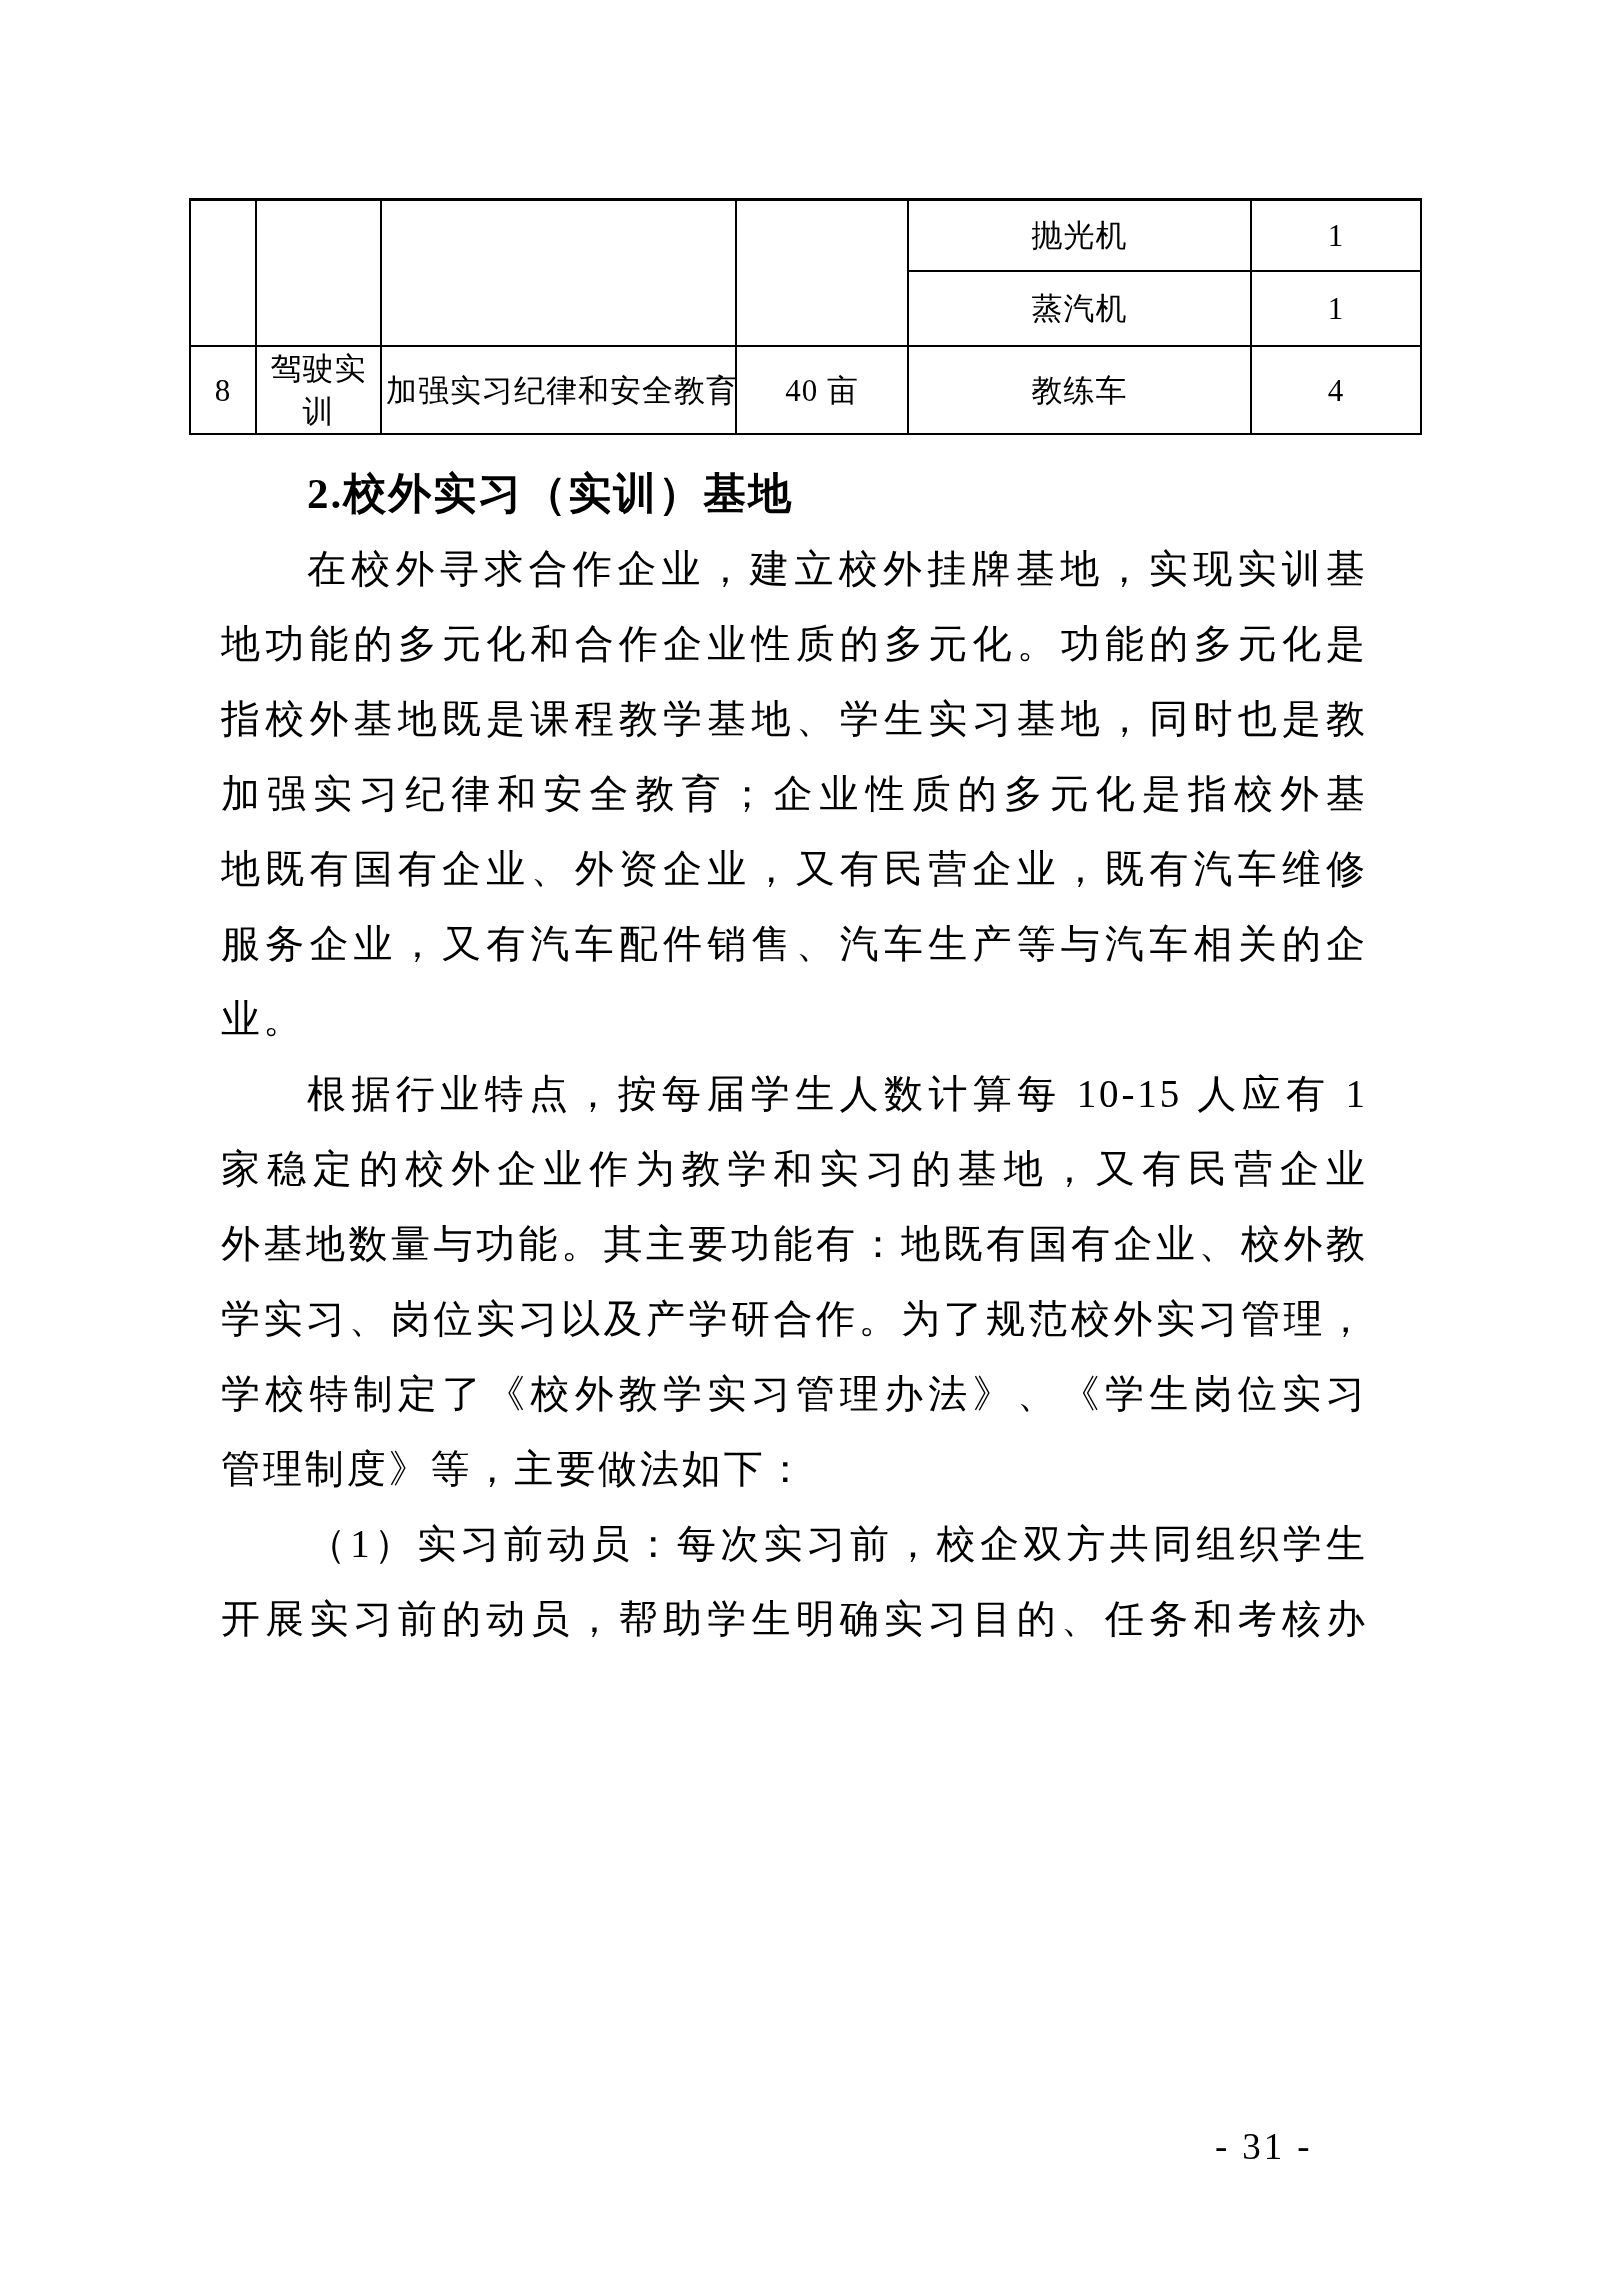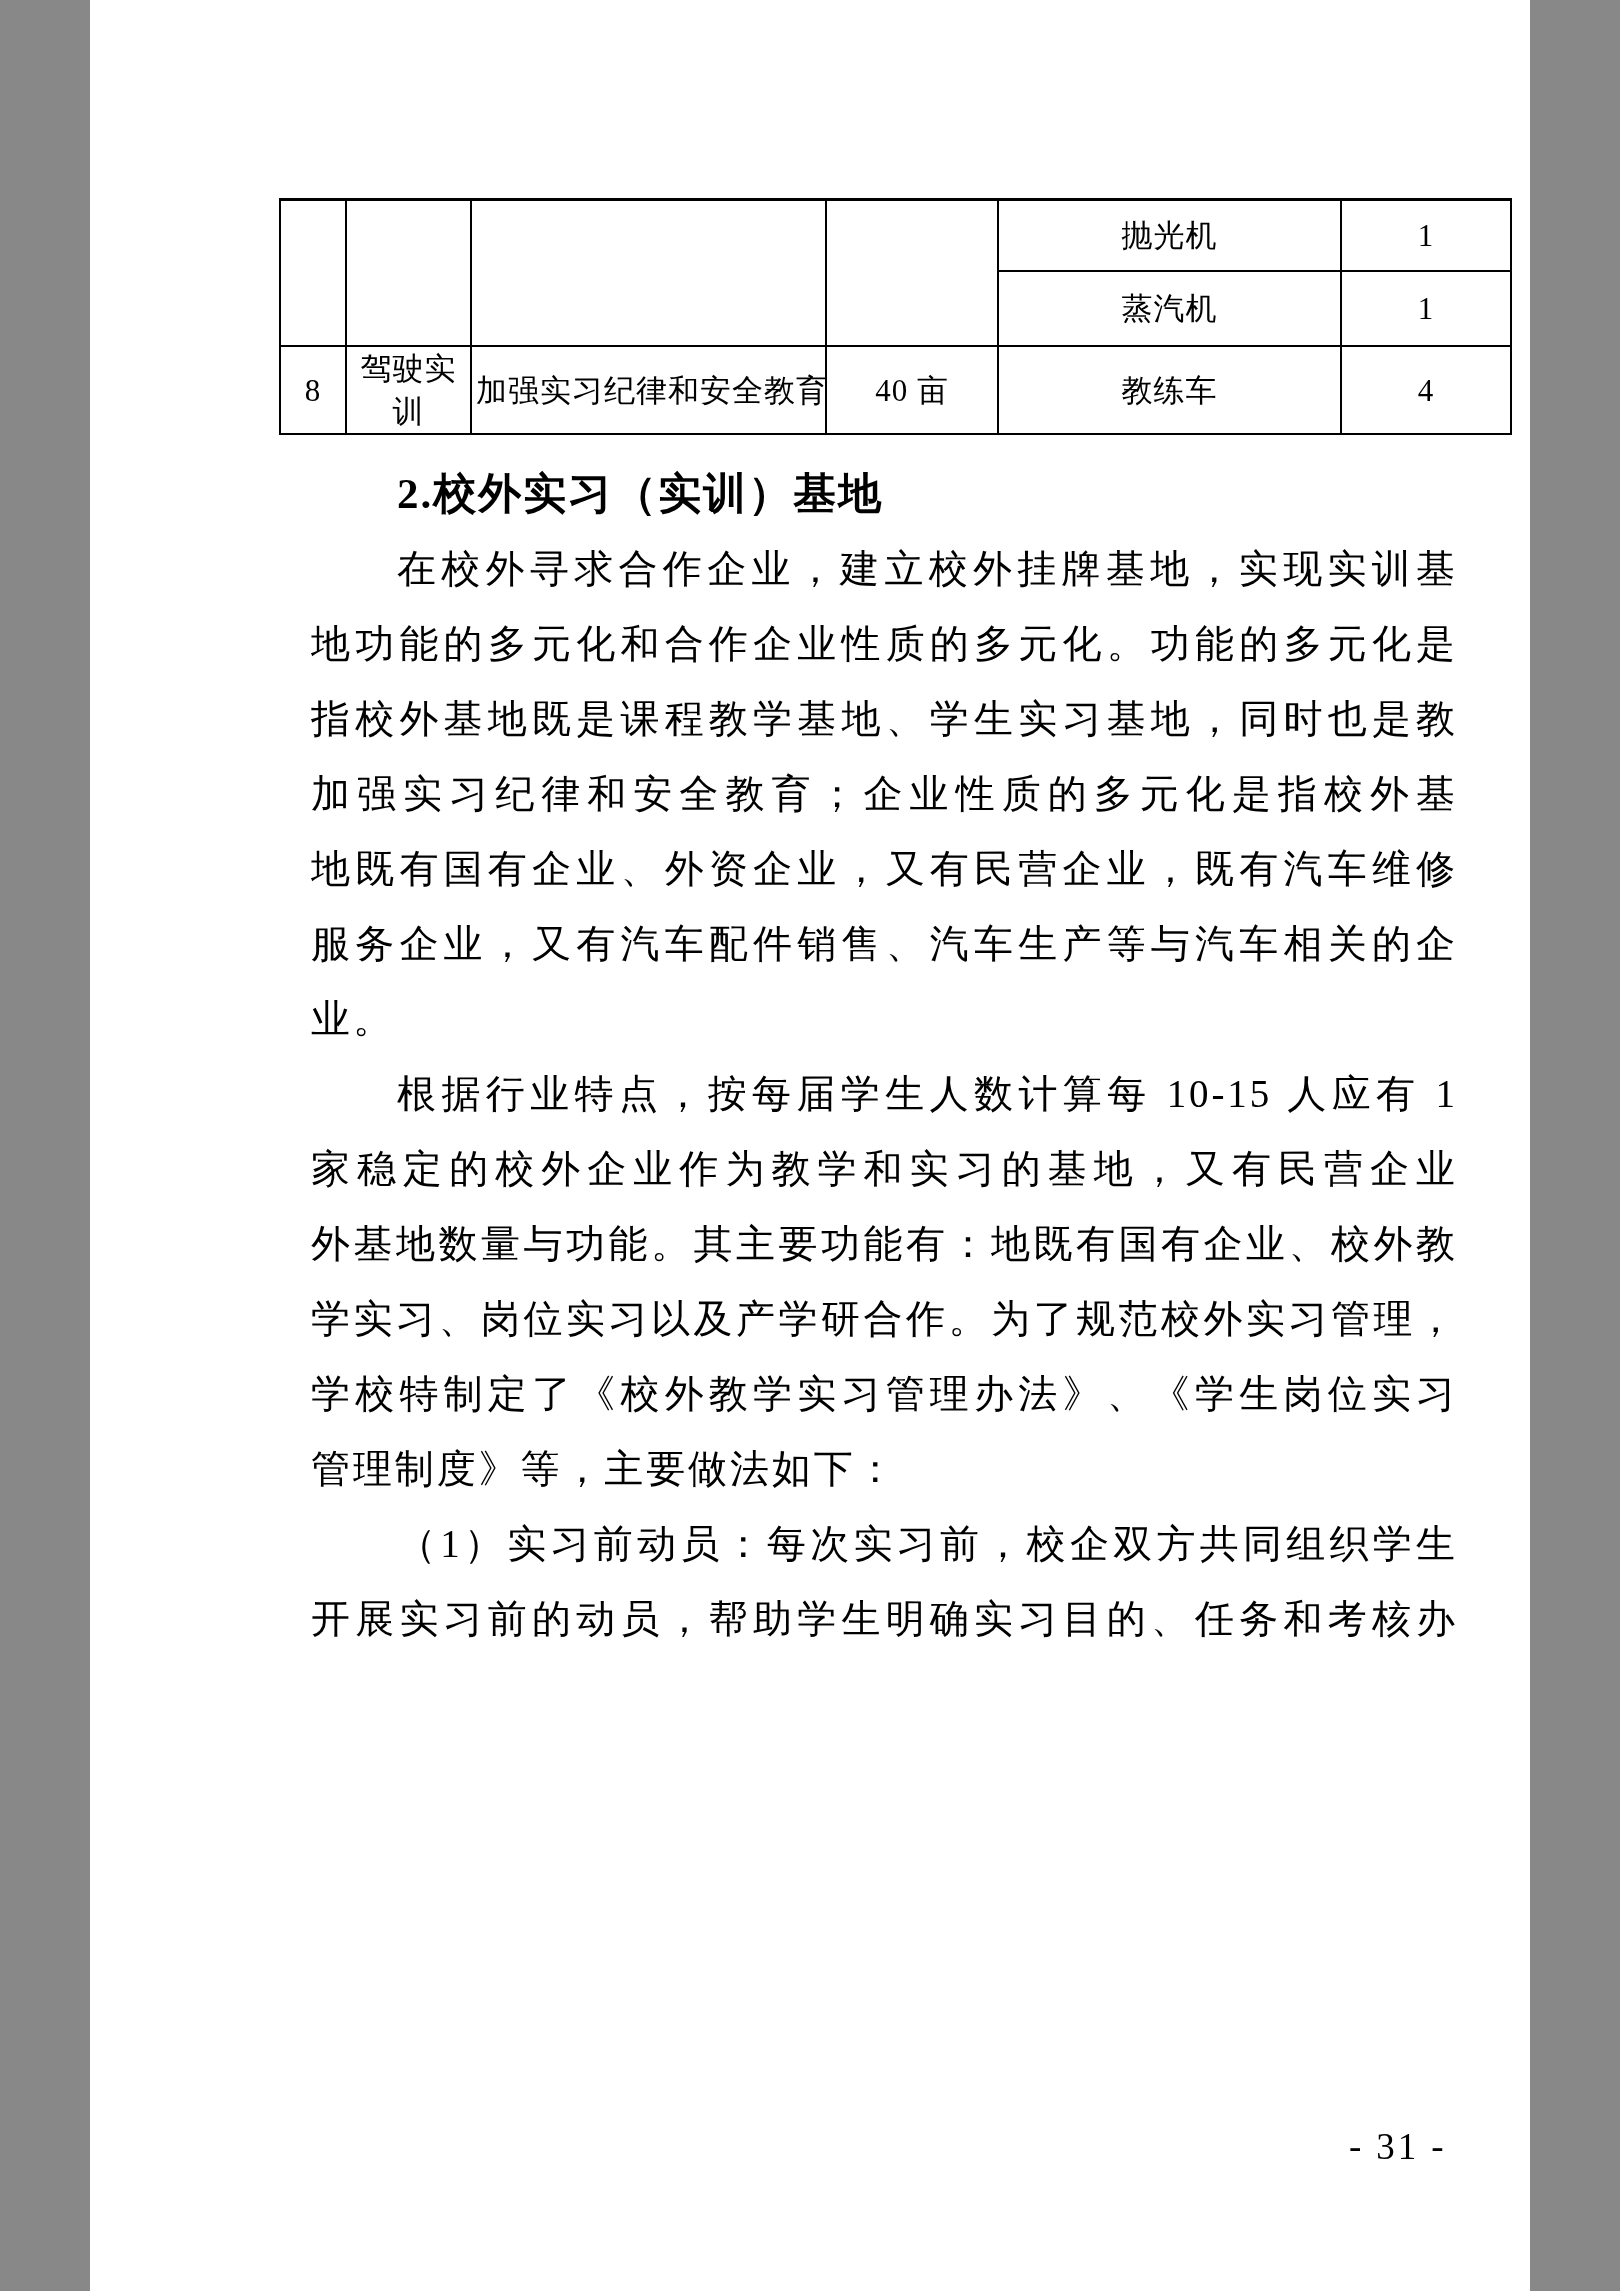--- a/index.html
+++ b/index.html
@@ -1,18 +1,18 @@
 <!DOCTYPE html>
 <html><head>
 <meta charset="utf-8">
 <style>
   html,body { margin:0; padding:0; background:#888; }
   .page {
     position:relative;
-    width:1440px; height:2292px;
+    width:1620px; height:2292px;
     margin:0 auto;
     background:#ffffff;
     color:#000;
     font-family:"Liberation Serif","DejaVu Serif",serif;
     overflow:hidden;
   }
 
   
   table.equip {
     position:absolute; left:189px; top:198px;
@@ -50,21 +50,21 @@
     height:75px;
     text-align:justify;
     text-align-last:justify;
     white-space:nowrap;
   }
   .line.first { text-indent:86px; }
   .line.nostretch { text-align-last:left; }
 
   
   .pagenum {
-    position:absolute; left:1259px; top:2125px;
+    position:absolute; left:1215px; top:2125px;
     font-size:37px; letter-spacing:2.9px;
     white-space:nowrap;
   }
 </style>
 </head>
 <body>
 
 <div class="page">
 
   <table class="equip">

